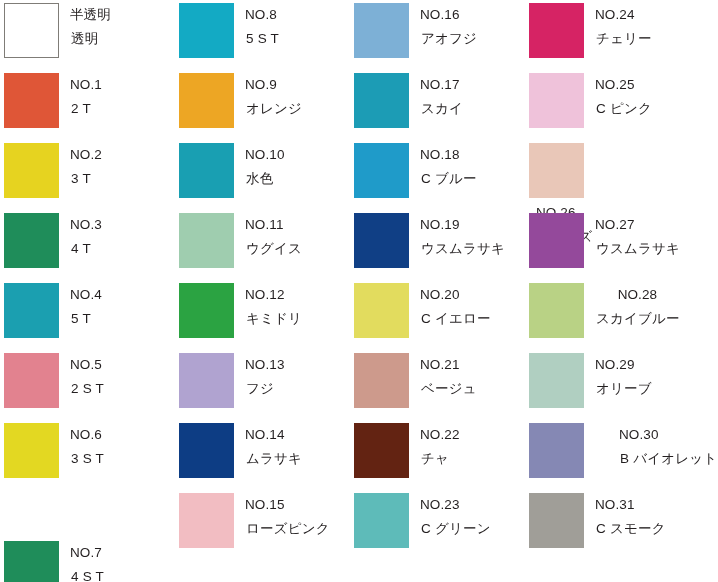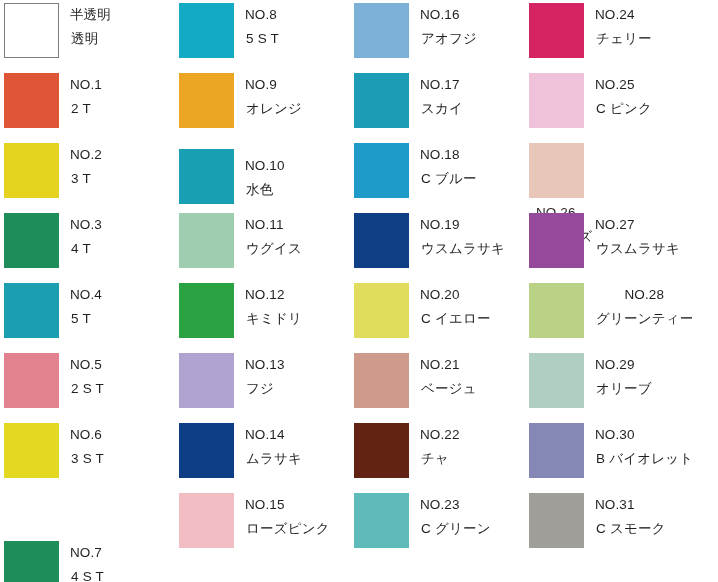--- a/index.html
+++ b/index.html
@@ -128,21 +128,21 @@
         <span class="swatch-name">5 S T</span>
       </div>
     </div>
     <div class="swatch-cell" style="left: 175px; top: 70px;">
       <div class="swatch-chip" style="background: rgb(237, 166, 36);"></div>
       <div class="swatch-labels">
         <span class="swatch-code">NO.9</span>
         <span class="swatch-name">オレンジ</span>
       </div>
     </div>
-    <div class="swatch-cell" style="left: 175px; top: 140px; align-items: center;">
+    <div class="swatch-cell" style="left: 175px; top: 140px;">
       <div class="swatch-chip" style="background: rgb(25, 159, 178);"></div>
       <div class="swatch-labels">
         <span class="swatch-code">NO.10</span>
         <span class="swatch-name">水色</span>
       </div>
     </div>
     <div class="swatch-cell" style="left: 175px; top: 210px;">
       <div class="swatch-chip" style="background: rgb(159, 205, 175);"></div>
       <div class="swatch-labels">
         <span class="swatch-code">NO.11</span>
@@ -258,31 +258,31 @@
       <div class="swatch-chip" style="background: rgb(148, 73, 155);"></div>
       <div class="swatch-labels">
         <span class="swatch-code">NO.27</span>
         <span class="swatch-name">ウスムラサキ</span>
       </div>
     </div>
     <div class="swatch-cell" style="left: 525px; top: 280px; text-align: center;">
       <div class="swatch-chip" style="background: rgb(185, 210, 133);"></div>
       <div class="swatch-labels">
         <span class="swatch-code">NO.28</span>
-        <span class="swatch-name">グリーンティー</span>
+        <span class="swatch-name">スカイブルー</span>
       </div>
     </div>
     <div class="swatch-cell" style="left: 525px; top: 350px;">
       <div class="swatch-chip" style="background: rgb(176, 207, 193);"></div>
       <div class="swatch-labels">
         <span class="swatch-code">NO.29</span>
         <span class="swatch-name">オリーブ</span>
       </div>
     </div>
-    <div class="swatch-cell" style="left: 525px; top: 420px;">
+    <div class="swatch-cell" style="left: 525px; top: 420px; gap: 24px;">
       <div class="swatch-chip" style="background: rgb(133, 136, 180);"></div>
       <div class="swatch-labels">
         <span class="swatch-code">NO.30</span>
         <span class="swatch-name">B バイオレット</span>
       </div>
     </div>
     <div class="swatch-cell" style="left: 525px; top: 490px;">
       <div class="swatch-chip" style="background: rgb(160, 158, 152);"></div>
       <div class="swatch-labels">
         <span class="swatch-code">NO.31</span>

